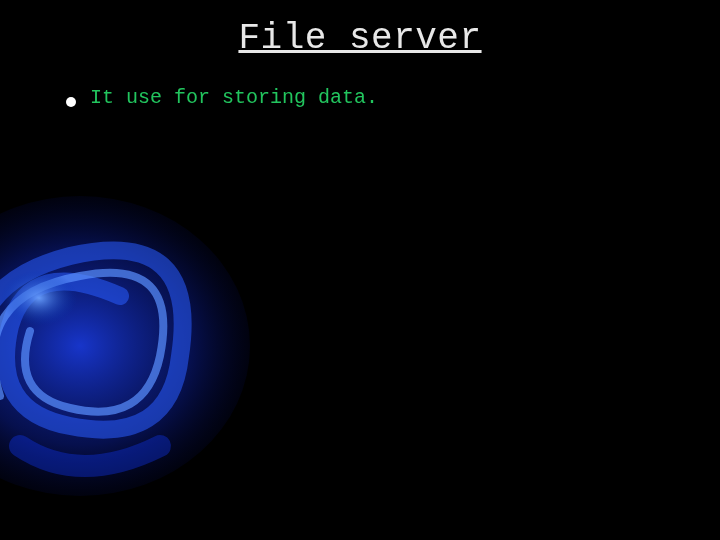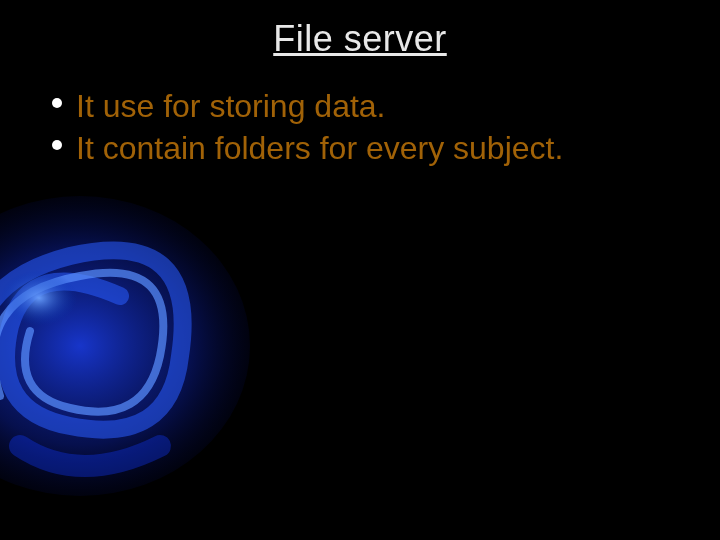--- a/index.html
+++ b/index.html
@@ -11,20 +11,21 @@
     font-family: Arial, Helvetica, sans-serif;
     color: #fff;
     overflow: hidden;
     position: relative;
   }
   .slide {
     position: relative;
     width: 720px;
     height: 396px;
     box-sizing: border-box;
+    font-family: Liberation Mono, monospace;
   }
   .deco {
     position: absolute;
     left: -80px;
     bottom: -110px;
     width: 360px;
     height: 360px;
     pointer-events: none;
     z-index: 0;
   }
@@ -42,25 +43,25 @@
     font-weight: normal;
     letter-spacing: 0.5px;
   }
   ul.bullets {
     list-style: none;
     margin: 0;
     padding: 0 8px 0 8px;
   }
   ul.bullets li {
     position: relative;
-    font-size: 32px;
+    font-size: 20px;
     line-height: 1.25;
-    color: #a16207;
+    color: #22c55e;
     padding-left: 26px;
-    margin: 2px;
+    margin: 16px;
   }
   ul.bullets li::before {
     content: "";
     position: absolute;
     left: 2px;
     top: 12px;
     width: 10px;
     height: 10px;
     background: #fff;
     border-radius: 50%;
@@ -87,17 +88,16 @@
     <path d="M 60 260 Q 30 140 150 110 Q 280 80 260 210 Q 250 300 150 280 Q 70 265 90 180 Q 110 110 200 150" fill="none" stroke="#2a5cff" stroke-width="18" stroke-linecap="round" opacity="0.55"></path>
     <path d="M 80 250 Q 50 150 160 130 Q 260 110 240 210 Q 225 280 150 262 Q 90 248 110 185" fill="none" stroke="#5a90ff" stroke-width="8" stroke-linecap="round" opacity="0.7"></path>
     <ellipse cx="130" cy="160" rx="55" ry="40" fill="url(#g2)"></ellipse>
     <path d="M 100 300 Q 160 340 240 300" fill="none" stroke="#123aff" stroke-width="22" stroke-linecap="round" opacity="0.35"></path>
   </svg>
 
   <div class="content">
     <h1 class="title">File server</h1>
     <ul class="bullets">
       <li>It use for storing data.</li>
-      <li>It contain folders for every subject.</li>
     </ul>
   </div>
 
 </div>
 
 </body></html>

